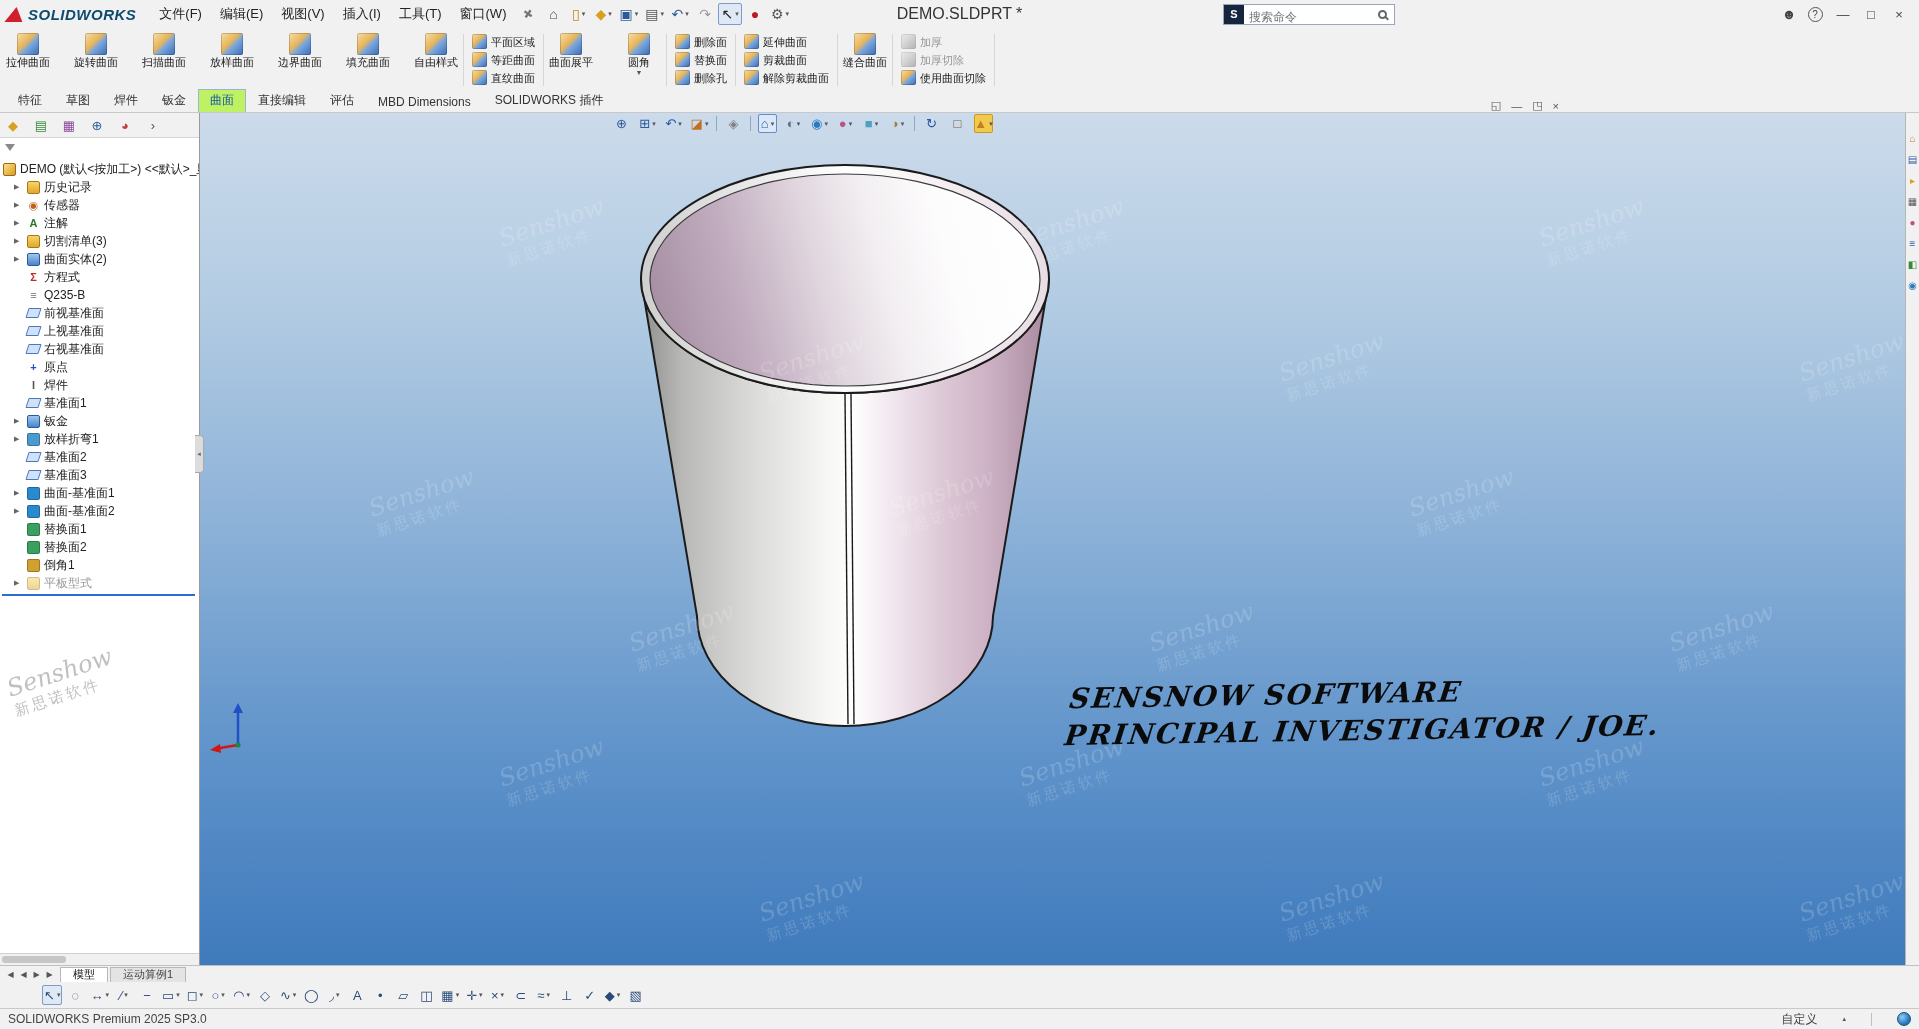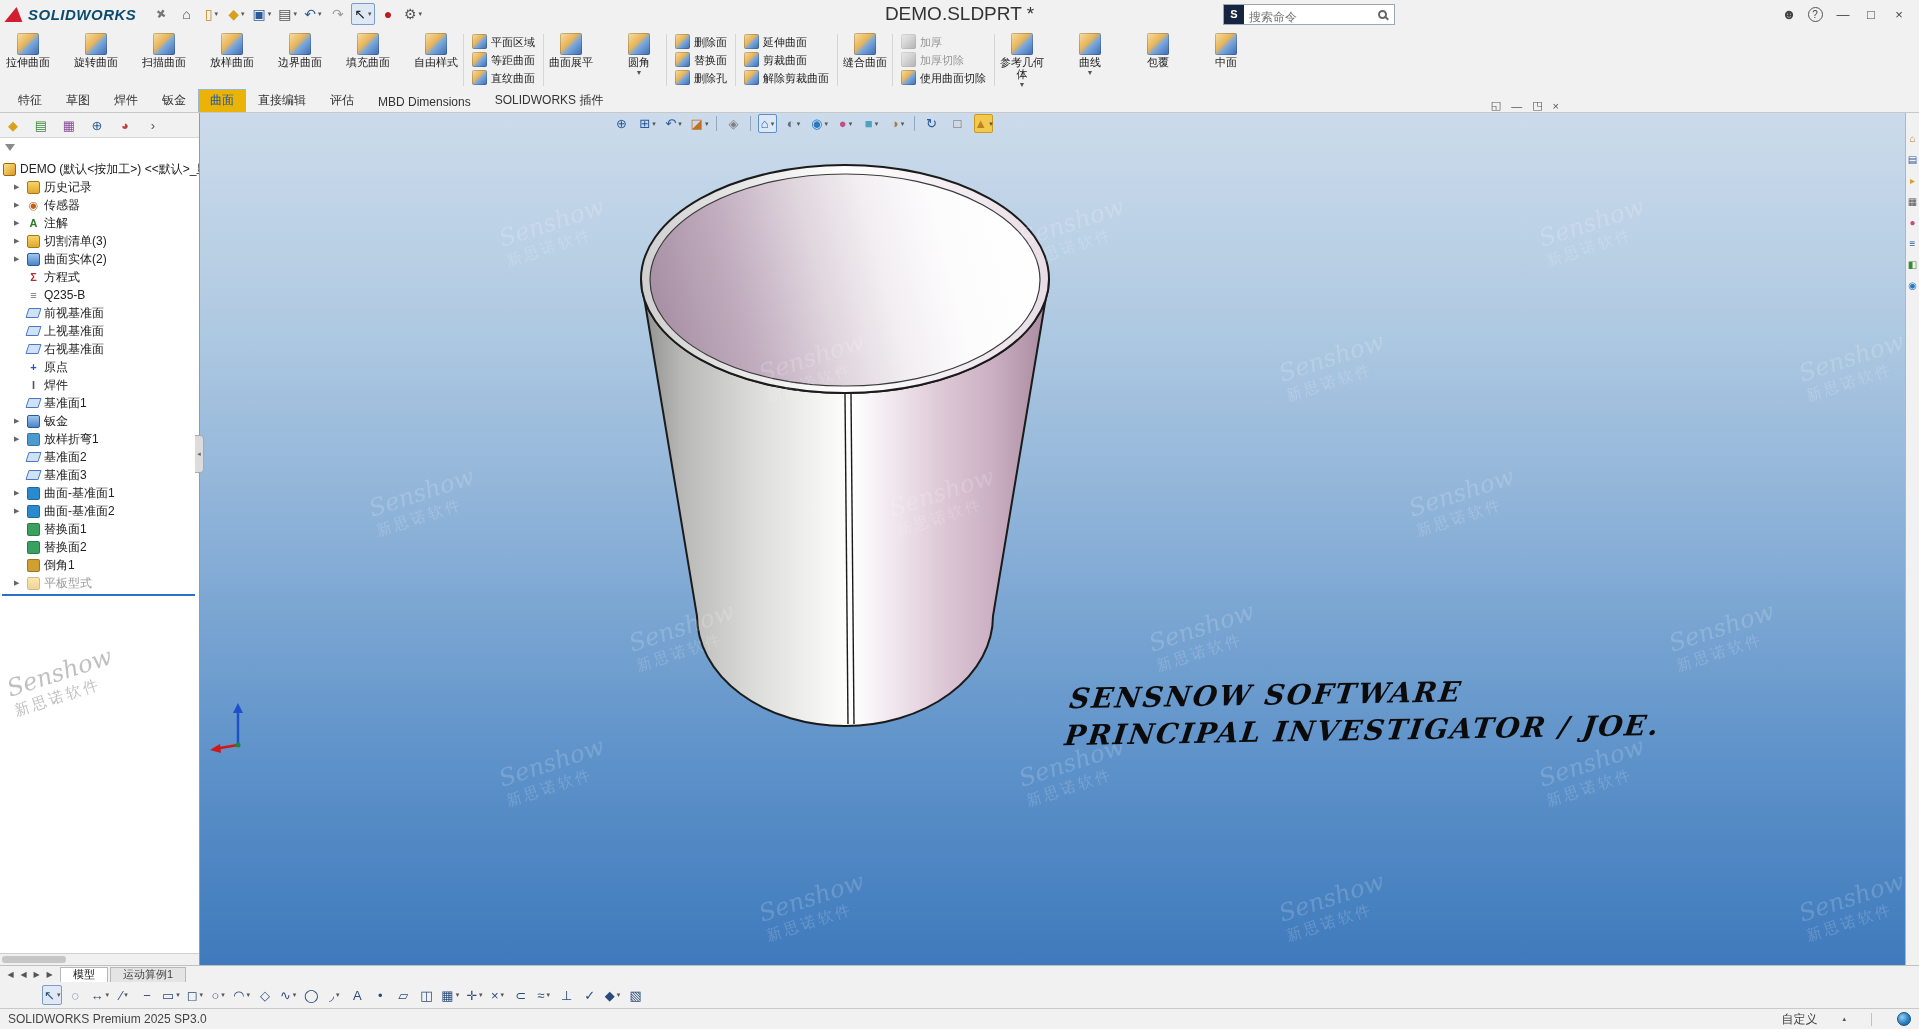--- a/index.html
+++ b/index.html
@@ -11,21 +11,21 @@
   #menubar { top:0; left:0; width:1919px; height:28px; background:#f1f1f1; display:flex; align-items:center; padding:0 6px; gap:2px; }
   .brand { display:flex; align-items:center; gap:4px; margin-right:12px; }
   .logo-mark { width:0; height:0; border-left:9px solid transparent; border-right:9px solid transparent; border-bottom:15px solid #d11f2f; transform:skewX(-12deg); }
   .brand-text { color:#0c4a6e; font-weight:bold; font-style:italic; font-size:15px; letter-spacing:.5px; }
   .menu-item { padding:4px 9px; color:#222; font-size:13px; }
   .pin { color:#777; font-size:12px; margin:0 6px; transform:rotate(35deg); }
   .qicon { height:22px; min-width:24px; display:flex; align-items:center; justify-content:center; padding:0 2px; border:1px solid transparent; border-radius:2px; }
   .qicon.active { border-color:#7a9cc8; background:#dfe9f5; }
   .qglyph { font-size:14px; line-height:1; }
   .caret-s { font-size:7px; color:#555; margin-left:2px; }
-  .win-title { position:absolute; left:50%; transform:translateX(-50%); font-size:19px; color:#333; }
+  .win-title { position:absolute; left:50%; transform:translateX(-50%); font-size:16px; color:#333; }
   .search-box { margin-left:auto; width:172px; height:21px; border:1px solid #9aa7b8; background:#fff; display:flex; align-items:center; margin-right:380px; }
   .search-logo { width:20px; height:100%; background:#16253f; color:#fff; display:flex; align-items:center; justify-content:center; font-weight:bold; font-size:11px; }
   .search-input { flex:1; border:none; outline:none; font-size:12px; color:#555; padding:0 5px; min-width:0; background:transparent;margin-top:6px; }
   .lens { width:9px; height:9px; border:2px solid #666; border-radius:50%; position:relative; margin-right:7px; flex:0 0 auto; }
   .lens::after { content:""; position:absolute; width:5px; height:2px; background:#666; transform:rotate(45deg); right:-4px; bottom:-2px; }
   .acct-icon { width:24px; height:22px; display:flex; align-items:center; justify-content:center; color:#444; font-size:14px; }
   .help-circ { width:15px; height:15px; border:1.5px solid #555; border-radius:50%; font-size:10px; display:flex; align-items:center; justify-content:center; }
   .winbtn { width:28px; height:24px; display:flex; align-items:center; justify-content:center; color:#444; font-size:13px; }
 
   
@@ -40,21 +40,21 @@
     background:linear-gradient(135deg,#f6dfa9 0%,#e9b559 42%,#7aa7dc 58%,#3c6cb4 100%); box-shadow:inset 0 0 0 1px rgba(0,0,0,.18); }
   .ric-s { width:15px; height:15px; border-radius:2px; flex:0 0 auto;
     background:linear-gradient(135deg,#f6dfa9 0%,#e9b559 42%,#7aa7dc 58%,#3c6cb4 100%); box-shadow:inset 0 0 0 1px rgba(0,0,0,.18); }
   .rbtn-small { display:flex; align-items:center; gap:4px; padding:1px 5px; font-size:11px; border-radius:2px; }
   .rdisabled { opacity:.45; filter:grayscale(1); }
   .caret-r { font-size:7px; color:#555; }
 
   
   #tabrow { top:92px; left:0; width:1919px; height:21px; background:#f1f1f1; border-bottom:1px solid #c8c8c8; display:flex; align-items:flex-end; padding-left:6px; }
   .rtab { padding:2px 11px 3px; font-size:12px; color:#333; border:1px solid transparent; border-bottom:none; white-space:nowrap; }
-  .rtab.active { background:#eab308; border-color:#9ab4d4; color:#1a56a8; }
+  .rtab.active { background:#bef264; border-color:#9ab4d4; color:#1a56a8; }
   .docwin-controls { margin-left:auto; margin-right:360px; display:flex; gap:10px; align-items:center; }
   .docwin-controls span { color:#555; font-size:11px; }
 
   
   #main { top:113px; left:0; width:1919px; height:852px; }
   #left-panel { position:absolute; left:0; top:0; width:200px; height:852px; background:#fff; border-right:1px solid #9a9a9a; display:flex; flex-direction:column; }
   .panel-tabs { height:25px; background:#f1f1f1; border-bottom:1px solid #d5d5d5; display:flex; align-items:center; padding:0 3px; gap:8px; flex:0 0 auto; }
   .ptab { width:20px; height:20px; display:flex; align-items:center; justify-content:center; font-size:13px; }
   .filter-row { height:18px; display:flex; align-items:center; padding:0 5px; flex:0 0 auto; }
   .funnel { width:0; height:0; border-left:5px solid transparent; border-right:5px solid transparent; border-top:7px solid #8a8a8a; }
@@ -111,20 +111,28 @@
   .globe { width:14px; height:14px; border-radius:50%; background:radial-gradient(circle at 35% 35%,#8fd0f2,#2a7ac0 60%,#1a5a9a); border:1px solid #15507e; }
 </style>
 </head>
 <body>
 
 <div id="menubar" class="abs">
   <div class="brand">
     <span class="logo-mark"></span>
     <span class="brand-text">SOLIDWORKS</span>
   </div>
+  <div style="display:flex">
+      <div class="menu-item">文件(F)</div>
+      <div class="menu-item">编辑(E)</div>
+      <div class="menu-item">视图(V)</div>
+      <div class="menu-item">插入(I)</div>
+      <div class="menu-item">工具(T)</div>
+      <div class="menu-item">窗口(W)</div>
+    </div>
   <span class="pin">✚</span>
   <div style="display:flex;gap:1px">
       <div class="qicon">
         <span class="qglyph" style="color: rgb(74, 74, 74);">⌂</span>
       </div>
       <div class="qicon">
         <span class="qglyph" style="color: rgb(200, 136, 30);">▯</span>
         <span class="caret-s">▾</span>
       </div>
       <div class="qicon">
@@ -280,40 +288,20 @@
         <div class="rbtn-small rdisabled">
           <span class="ric-s"></span>
           <span class="rlabel">加厚切除</span>
         </div>
         <div class="rbtn-small">
           <span class="ric-s"></span>
           <span class="rlabel">使用曲面切除</span>
         </div>
       </div>
       <div class="ribbon-sep"></div>
-      <div class="ribbon-group grow">
-        <div class="rbtn-large">
-          <span class="ric-l"></span>
-          <span class="rlabel">参考几何体</span>
-          <span class="caret-r">▼</span>
-        </div>
-        <div class="rbtn-large">
-          <span class="ric-l"></span>
-          <span class="rlabel">曲线</span>
-          <span class="caret-r">▼</span>
-        </div>
-        <div class="rbtn-large">
-          <span class="ric-l"></span>
-          <span class="rlabel">包覆</span>
-        </div>
-        <div class="rbtn-large">
-          <span class="ric-l"></span>
-          <span class="rlabel">中面</span>
-        </div>
-      </div>
     </div>
 </div>
 
 <div id="tabrow" class="abs">
   <div style="display:flex;align-items:flex-end">
       <div class="rtab">特征</div>
       <div class="rtab">草图</div>
       <div class="rtab">焊件</div>
       <div class="rtab">钣金</div>
       <div class="rtab active">曲面</div>

